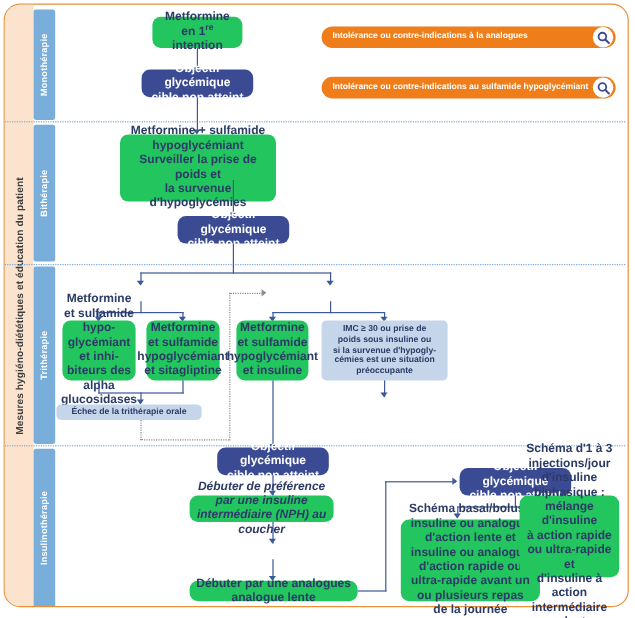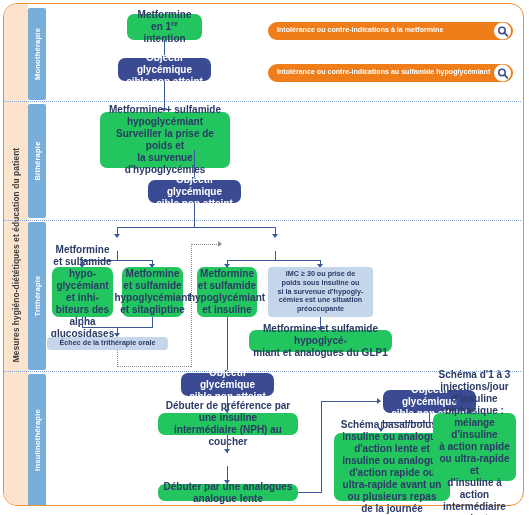--- a/index.html
+++ b/index.html
@@ -172,21 +172,21 @@
   </div>
   <div class="stage-bar" style="top:374px;height:131px;border-radius:2px 2px 0 0;">
     <span>Insulinothérapie</span>
   </div>
 
   <div class="sep" style="top:101px;"></div>
   <div class="sep" style="top:220px;"></div>
   <div class="sep" style="top:371px;"></div>
 
   <div class="banner" style="left:268px;top:22px;width:245px;height:18px;">
-    <span class="btxt">Intolérance ou contre-indications à la metformine</span>
+    <span class="btxt">Intolérance ou contre-indications à la analogues</span>
     <span class="mag">
       <svg width="12" height="12" viewBox="0 0 12 12">
         <circle cx="5" cy="5" r="3.2" fill="none" stroke="#3B4B93" stroke-width="1.5"></circle>
         <line x1="7.4" y1="7.4" x2="10.4" y2="10.4" stroke="#3B4B93" stroke-width="1.7" stroke-linecap="round"></line>
       </svg>
     </span>
   </div>
 
   <div class="banner" style="left:268px;top:64px;width:245px;height:18px;">
     <span class="btxt">Intolérance ou contre-indications au sulfamide hypoglycémiant</span>
@@ -258,23 +258,20 @@
     <span>Metformine<br>et sulfamide<br>hypoglycémiant<br>et insuline</span>
   </div>
 
   <div class="node lightblue" style="left:268px;top:267px;width:105px;height:50px;">
     <span>IMC ≥ 30 ou prise de<br>poids sous insuline ou<br>si la survenue d'hypogly-<br>cémies est une situation<br>préoccupante</span>
   </div>
 
   <div class="ln lnv" style="left:320px;top:317px;height:14px;"></div>
   <div class="arrow" style="left:317px;top:327px;"></div>
 
-  <div class="node orange" style="left:249px;top:330px;width:143px;height:22px;">
-    <span>Metformine et sulfamide hypoglycé-<br>miant et analogues du GLP1</span>
-  </div>
 
   <div class="ln lnv" style="left:82px;top:317px;height:11px;"></div>
   <div class="ln lnv" style="left:152px;top:317px;height:11px;"></div>
   <div class="ln lnh" style="left:82px;top:327px;width:71px;"></div>
   <div class="ln lnv" style="left:117px;top:327px;height:9px;"></div>
   <div class="arrow" style="left:114px;top:333px;"></div>
 
   <div class="node lightblue" style="left:47px;top:337px;width:121px;height:13px;">
     <span>Échec de la trithérapie orale</span>
   </div>
@@ -288,21 +285,21 @@
   <div class="ln lnv" style="left:227px;top:317px;height:57px;"></div>
   <div class="arrow" style="left:224px;top:370px;"></div>
 
   <div class="node navy" style="left:181px;top:373px;width:93px;height:23px;">
     <span>Objectif glycémique<br>cible non atteint</span>
   </div>
 
   <div class="ln lnv" style="left:227px;top:396px;height:17px;"></div>
   <div class="arrow" style="left:224px;top:409px;"></div>
 
-  <div class="node orange" style="left:158px;top:413px;width:140px;height:22px;">
+  <div class="node orange" style="left:158px;top:413px;width:120px;height:22px;font-style:italic;">
     <span>Débuter de préférence par une insuline<br>intermédiaire (NPH) au coucher</span>
   </div>
 
   <div class="ln lnv" style="left:227px;top:435px;height:18px;"></div>
   <div class="arrow" style="left:224px;top:449px;"></div>
 
 
   <div class="ln lnv" style="left:227px;top:466px;height:18px;"></div>
   <div class="arrow" style="left:224px;top:480px;"></div>
 

